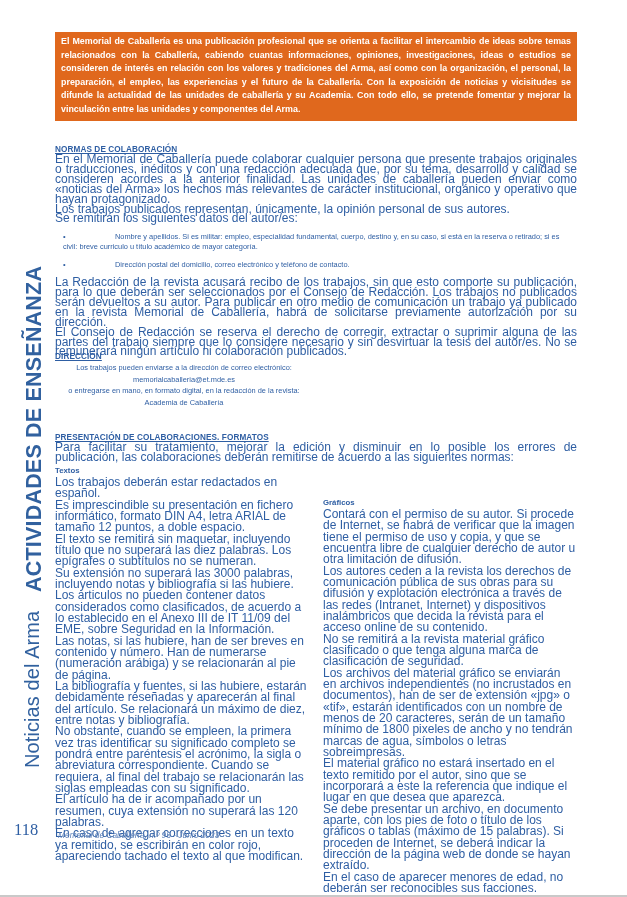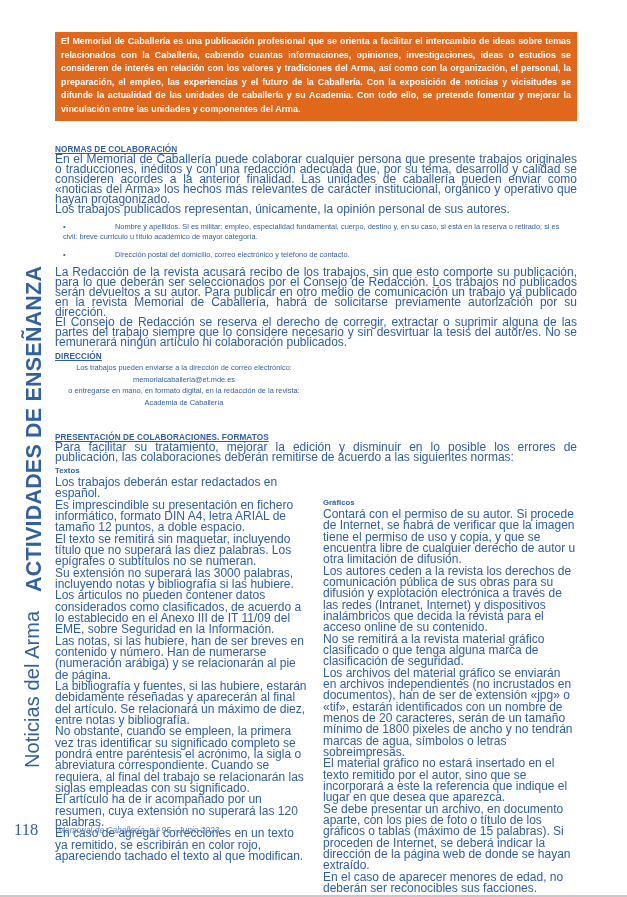--- a/index.html
+++ b/index.html
@@ -148,21 +148,21 @@
   .col .para { line-height: 11.35px; text-align: left; }
   .col-right { margin-top: 32px; }
 
   
   .footer {
     position: absolute;
     left: 14px;
     top: 820px;
     width: 560px;
     display: flex;
-    align-items: center;
+    align-items: flex-end;
   }
   .folio {
     font-size: 16.5px;
     color: #2e5ea3;
     font-family: "Liberation Serif", serif;
     width: 44px;
   }
   .foot-ref {
     font-size: 8.4px;
     font-style: italic;
@@ -185,20 +185,21 @@
   </div>
 
   <div class="banner">
     <p>El Memorial de Caballería es una publicación profesional que se orienta a facilitar el intercambio de ideas sobre temas relacionados con la Caballería, cabiendo cuantas informaciones, opiniones, investigaciones, ideas o estudios se consideren de interés en relación con los valores y tradiciones del Arma, así como con la organización, el personal, la preparación, el empleo, las experiencias y el futuro de la Caballería. Con la exposición de noticias y vicisitudes se difunde la actualidad de las unidades de caballería y su Academia. Con todo ello, se pretende fomentar y mejorar la vinculación entre las unidades y componentes del Arma.</p>
   </div>
 
   <div class="content">
     <div class="sec-head">NORMAS DE COLABORACIÓN</div>
     <p class="para">En el Memorial de Caballería puede colaborar cualquier persona que presente trabajos originales o traducciones, inéditos y con una redacción adecuada que, por su tema, desarrollo y calidad se consideren acordes a la anterior finalidad. Las unidades de caballería pueden enviar como «noticias del Arma» los hechos más relevantes de carácter institucional, orgánico y operativo que hayan protagonizado.</p>
     <p class="para nj">Los trabajos publicados representan, únicamente, la opinión personal de sus autores.</p>
+    <p class="para nj">Se remitirán los siguientes datos del autor/es:</p>
     <p class="bullet"><span class="dot">•</span><span>Nombre y apellidos. Si es militar: empleo, especialidad fundamental, cuerpo, destino y, en su caso, si está en la reserva o retirado; si es civil: breve curriculo u título académico de mayor categoría.</span></p>
     <p class="bullet"><span class="dot">•</span><span>Dirección postal del domicilio, correo electrónico y teléfono de contacto.</span></p>
     <p class="para">La Redacción de la revista acusará recibo de los trabajos, sin que esto comporte su publicación, para lo que deberán ser seleccionados por el Consejo de Redacción. Los trabajos no publicados serán devueltos a su autor. Para publicar en otro medio de comunicación un trabajo ya publicado en la revista Memorial de Caballería, habrá de solicitarse previamente autorización por su dirección.</p>
     <p class="para">El Consejo de Redacción se reserva el derecho de corregir, extractar o suprimir alguna de las partes del trabajo siempre que lo considere necesario y sin desvirtuar la tesis del autor/es. No se remunerará ningún artículo ni colaboración publicados.</p>
   </div>
 
   <div class="direccion">
     <div class="sec-head">DIRECCIÓN</div>
     <div class="dir-cols">
       <div class="dir-col-l">

